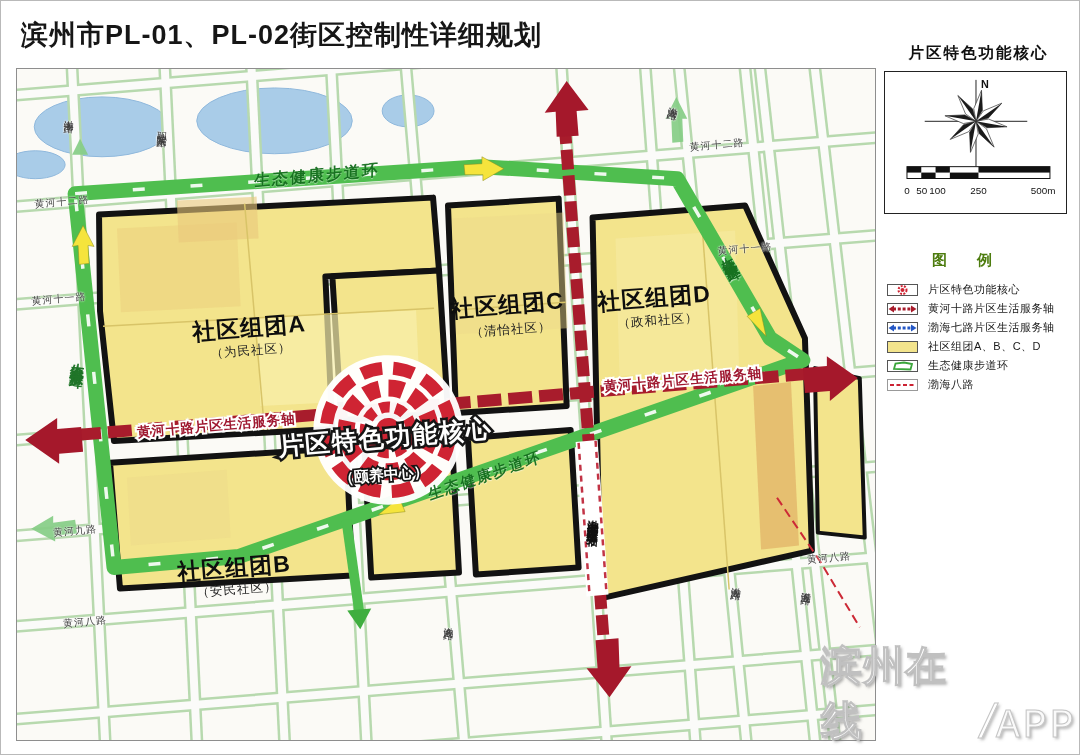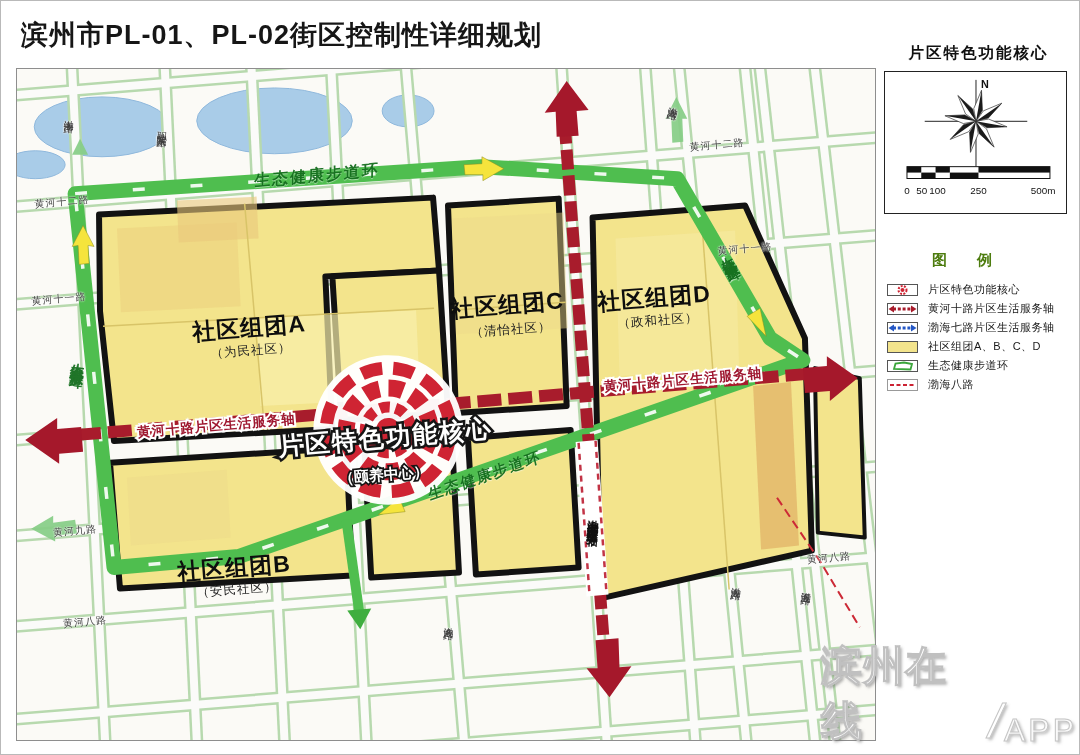--- a/index.html
+++ b/index.html
@@ -17,21 +17,21 @@
   .vaxis{writing-mode:vertical-rl;font-size:11.5px;font-weight:bold;color:#101010;letter-spacing:1.5px;}
   .compass-box{position:absolute;left:883px;top:70px;width:183px;height:143px;border:1px solid #222;background:#fff;box-sizing:border-box;}
   .legend{position:absolute;left:886px;top:250px;width:190px;}
   .legend-title{font-size:15px;font-weight:bold;color:#4d7c0f;text-align:center;width:150px;margin-bottom:12px;}
   .legend-row{display:flex;align-items:center;margin-bottom:4px;}
   .legend-icon{width:31px;height:12px;margin-right:10px;flex:0 0 31px;}
   .legend-label{font-size:11px;color:#1a1a1a;letter-spacing:.5px;}
   .watermark{position:absolute;left:820px;top:688px;width:256px;height:60px;display:flex;align-items:flex-end;justify-content:space-between;pointer-events:none;}
   .wm-brand{font-size:41px;font-weight:bold;color:#fff;-webkit-text-stroke:1px #c0c0c0;text-shadow:2px 2px 3px rgba(110,110,110,.55);letter-spacing:1px;}
   .wm-sep{font-size:48px;color:#fff;font-style:italic;margin:0 2px;-webkit-text-stroke:1px #c5c5c5;text-shadow:2px 2px 3px rgba(110,110,110,.5);}
-  .wm-app{font-size:32px;color:#fafafa;-webkit-text-stroke:1px #c5c5c5;letter-spacing:3px;text-shadow:2px 2px 3px rgba(110,110,110,.5);}
+  .wm-app{font-size:40px;color:#fafafa;-webkit-text-stroke:1px #c5c5c5;letter-spacing:3px;text-shadow:2px 2px 3px rgba(110,110,110,.5);font-family:Liberation Mono, monospace;}
 </style>
 </head>
 <body>
 
 <div class="page">
 
   <div class="page-title">滨州市PL-01、PL-02街区控制性详细规划</div>
   <div class="diagram-title">片区特色功能核心</div>
 
   <div class="map">

